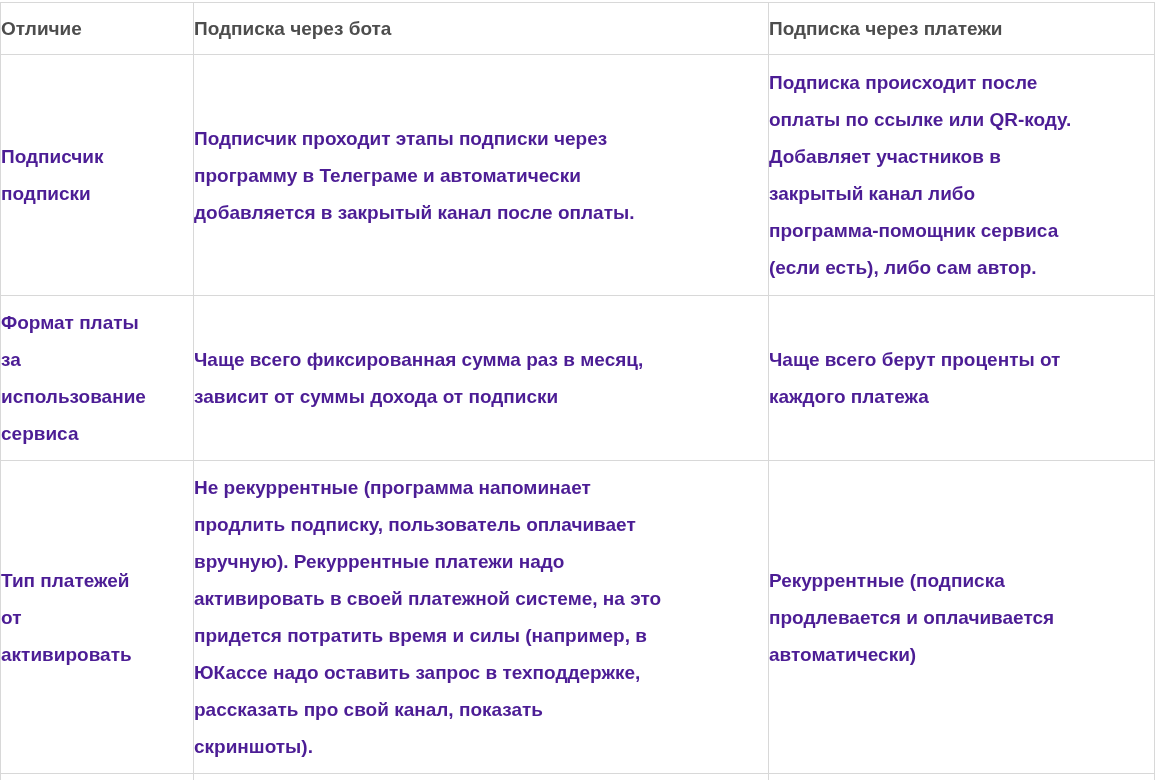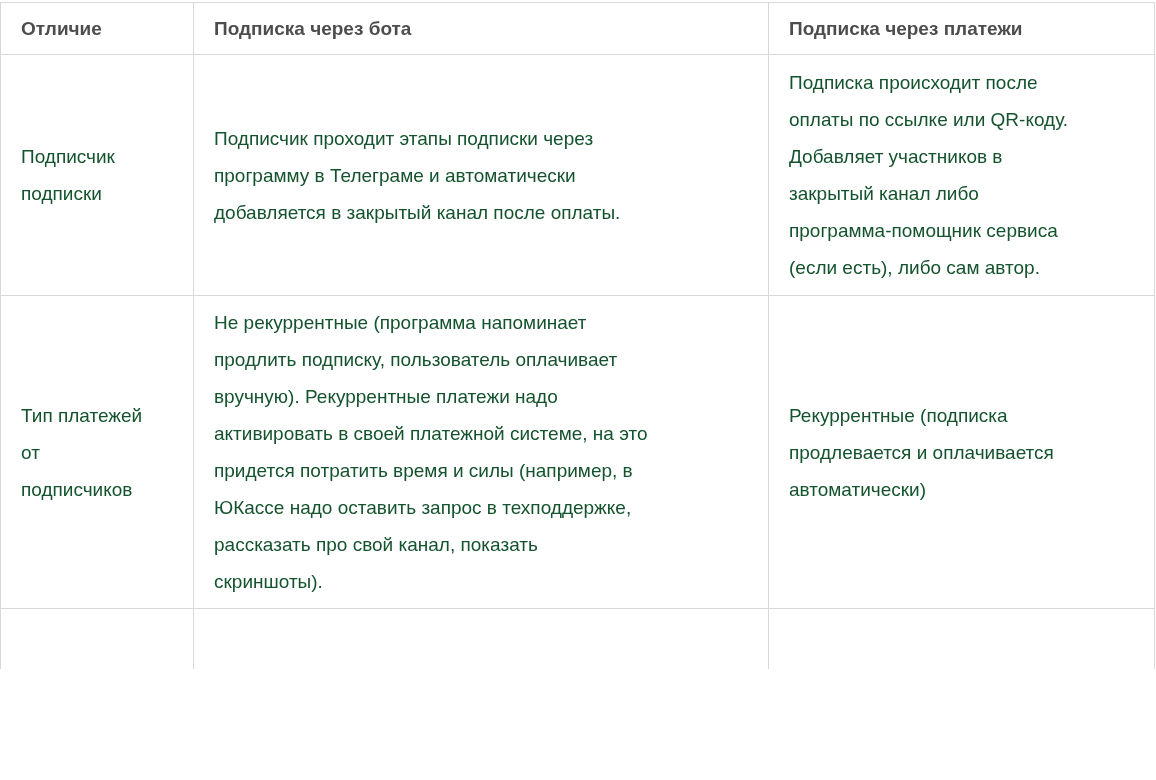--- a/index.html
+++ b/index.html
@@ -23,36 +23,36 @@
     margin-left: 0px;
   }
   table.compare col.c1 { width: 193px; }
   table.compare col.c2 { width: 575px; }
   table.compare col.c3 { width: 386px; }
   table.compare th,
   table.compare td {
     border: 1px solid #d8d8d8;
     vertical-align: middle;
     text-align: left;
-    padding: 8px 20px;
+    padding: 8px 0;
     box-sizing: border-box;
     font-size: 19px;
     line-height: 37px;
     white-space: pre-line;
     overflow: hidden;
   }
   table.compare th {
     color: #4d4d4d;
     font-weight: bold;
     height: 52px;
     line-height: 24px;
   }
   table.compare td {
-    color: #14532d;
-    font-weight: normal;
+    color: #4c1d95;
+    font-weight: bold;
     margin-left: 15px;
   }
   tr.r-header  { height: 52px; }
   tr.r-0 { height: 241px; }
   tr.r-1 { height: 165px; }
   tr.r-2 { height: 313px; }
   tr.r-next { height: 60px; }
   tr.r-next td { border-bottom: none; }
 </style>
 </head>
@@ -79,25 +79,35 @@
 программу в Телеграме и автоматически
 добавляется в закрытый канал после оплаты.</td>
         <td>Подписка происходит после
 оплаты по ссылке или QR-коду.
 Добавляет участников в
 закрытый канал либо
 программа-помощник сервиса
 (если есть), либо сам автор.</td>
       </tr>
 
+      <tr class="r-1">
+        <td>Формат платы
+за
+использование
+сервиса</td>
+        <td>Чаще всего фиксированная сумма раз в месяц,
+зависит от суммы дохода от подписки</td>
+        <td>Чаще всего берут проценты от
+каждого платежа</td>
+      </tr>
 
       <tr class="r-2">
         <td>Тип платежей
 от
-подписчиков</td>
+активировать</td>
         <td>Не рекуррентные (программа напоминает
 продлить подписку, пользователь оплачивает
 вручную). Рекуррентные платежи надо
 активировать в своей платежной системе, на это
 придется потратить время и силы (например, в
 ЮКассе надо оставить запрос в техподдержке,
 рассказать про свой канал, показать
 скриншоты).</td>
         <td>Рекуррентные (подписка
 продлевается и оплачивается

